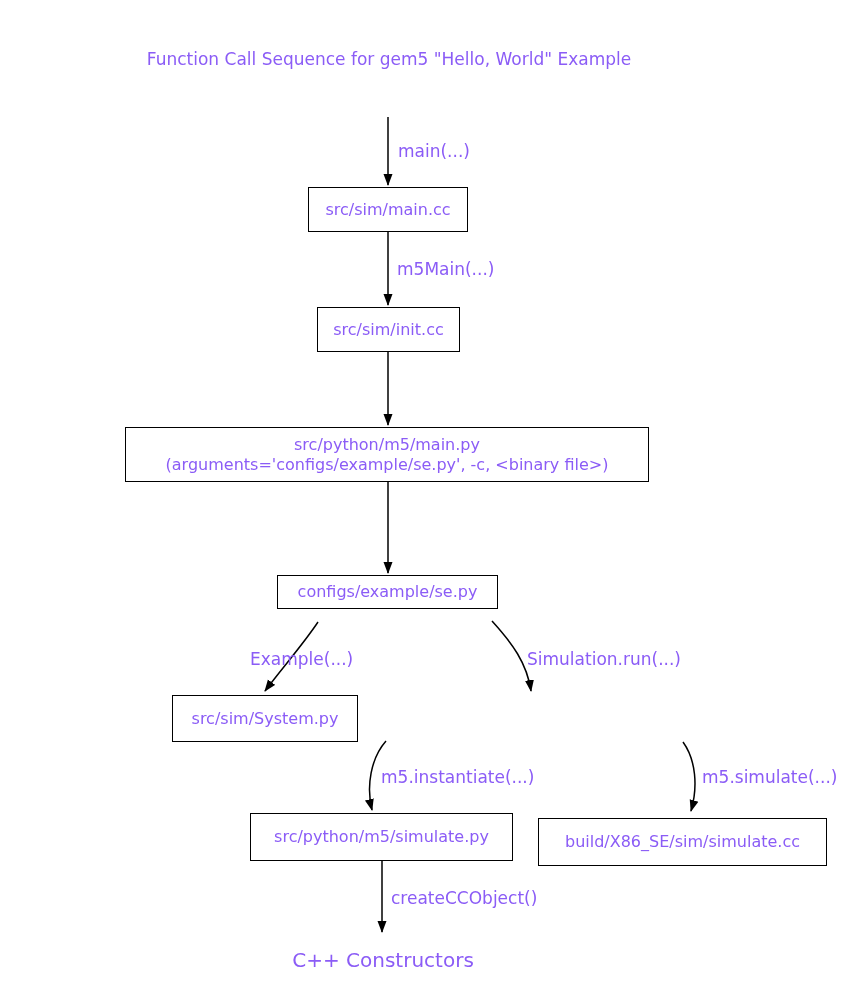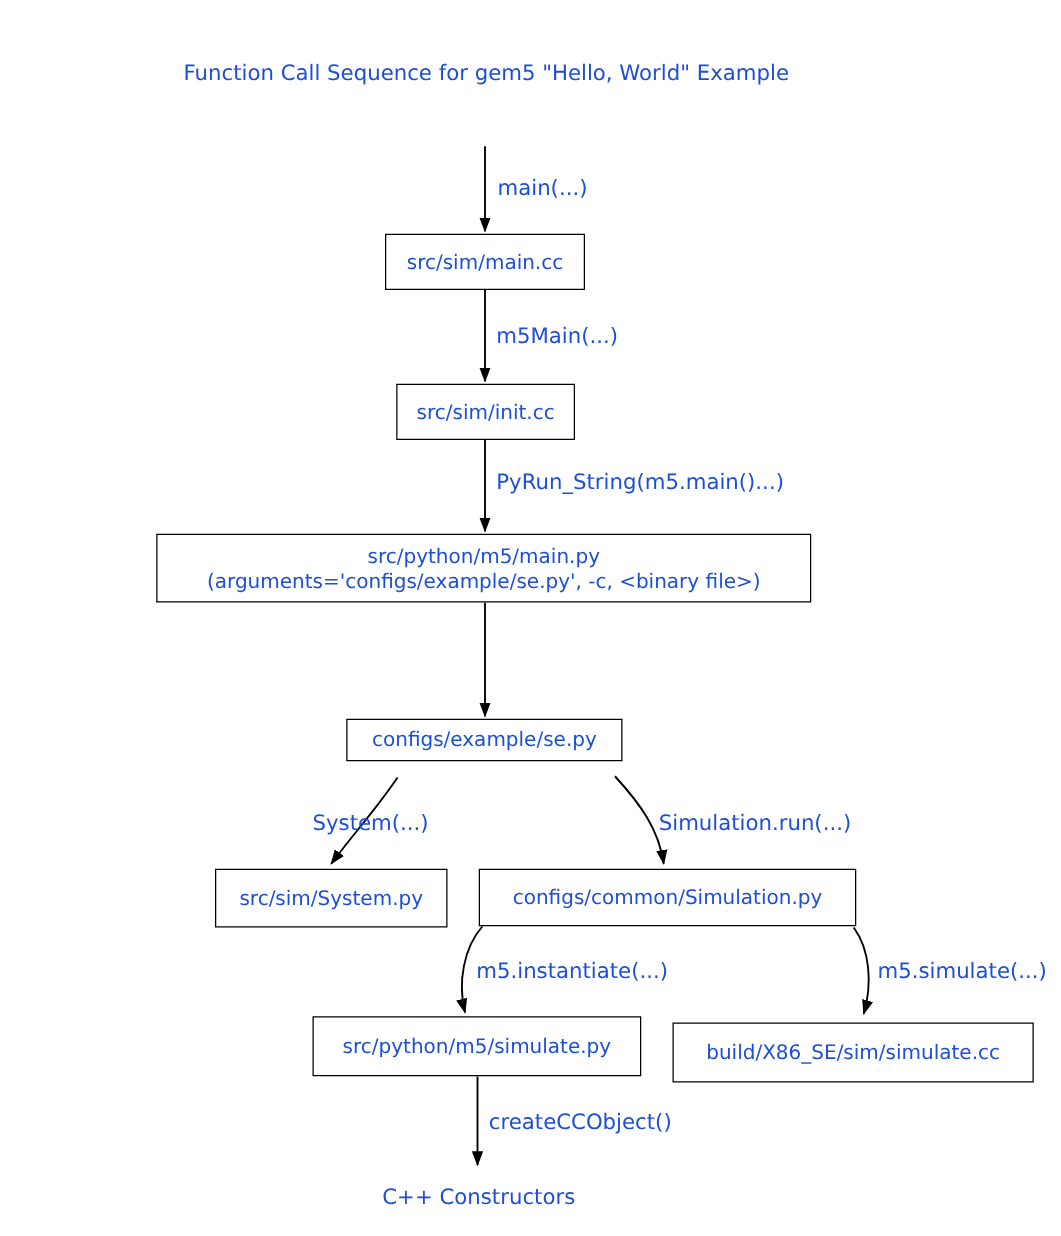--- a/index.html
+++ b/index.html
@@ -2,21 +2,21 @@
 <html><head>
 <meta charset="utf-8">
 <style>
   html, body { margin: 0; padding: 0; background: #ffffff; }
   .canvas {
     position: relative;
     width: 849px;
     height: 989px;
     background: #ffffff;
     font-family: "DejaVu Sans", "Liberation Sans", sans-serif;
-    color: #1d4ed8;
+    color: #8b5cf6;
     overflow: hidden;
   }
   .title {
     position: absolute;
     left: 389px; top: 49px;
     transform: translateX(-50%);
     font-size: 17px;
     white-space: nowrap;
   }
   svg.edges {
@@ -51,21 +51,21 @@
   }
   .edge-label.two-line {
     transform: translateX(-50%);
     text-align: center;
     line-height: 21px;
   }
   .terminal-text {
     position: absolute;
     left: 383px; top: 948px;
     transform: translateX(-50%);
-    font-size: 17px;
+    font-size: 20px;
     white-space: nowrap;
   }
   
   .n-main-cc       { left: 308px; top: 187px; width: 160px; height: 45px; }
   .n-init-cc       { left: 317px; top: 307px; width: 143px; height: 45px; }
   .n-main-py       { left: 125px; top: 427px; width: 524px; height: 55px; }
   .n-se-py         { left: 277px; top: 575px; width: 221px; height: 34px; }
   .n-system-py     { left: 172px; top: 695px; width: 186px; height: 47px; }
   .n-simulation-py { left: 383px; top: 695px; width: 302px; height: 46px; }
   .n-simulate-py   { left: 250px; top: 813px; width: 263px; height: 48px; }
@@ -114,34 +114,30 @@
   <div class="node n-main-py">
     <span>src/python/m5/main.py</span>
     <span>(arguments='configs/example/se.py', -c, &lt;binary file&gt;)</span>
   </div>
   <div class="node n-se-py">
     <span>configs/example/se.py</span>
   </div>
   <div class="node n-system-py">
     <span>src/sim/System.py</span>
   </div>
-  <div class="node n-simulation-py">
-    <span>configs/common/Simulation.py</span>
-  </div>
   <div class="node n-simulate-py">
     <span>src/python/m5/simulate.py</span>
   </div>
   <div class="node n-simulate-cc">
     <span>build/X86_SE/sim/simulate.cc</span>
   </div>
 
   <div class="edge-label l-main">main(...)</div>
   <div class="edge-label l-m5main">m5Main(...)</div>
-  <div class="edge-label l-pyrun">PyRun_String(m5.main()...)</div>
-  <div class="edge-label l-system">System(...)</div>
+  <div class="edge-label l-system">Example(...)</div>
   <div class="edge-label l-simrun">Simulation.run(...)</div>
   <div class="edge-label l-instantiate">m5.instantiate(...)</div>
   <div class="edge-label l-simulate">m5.simulate(...)</div>
   <div class="edge-label l-createcc">createCCObject()</div>
 
   <div class="terminal-text">C++ Constructors</div>
 
 </div>
 
 </body></html>

